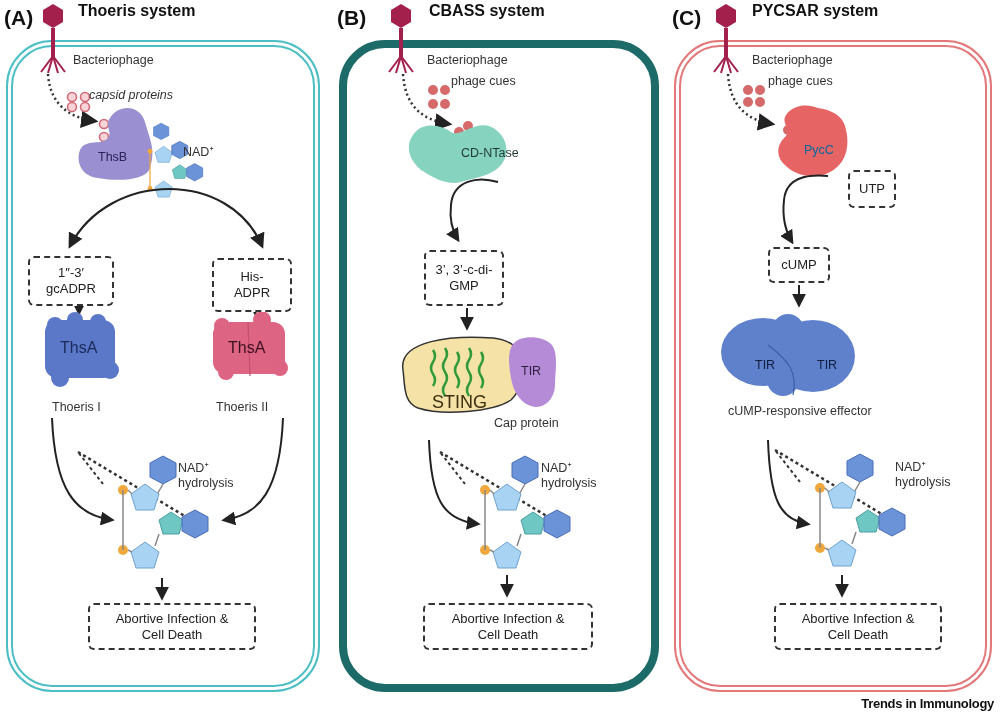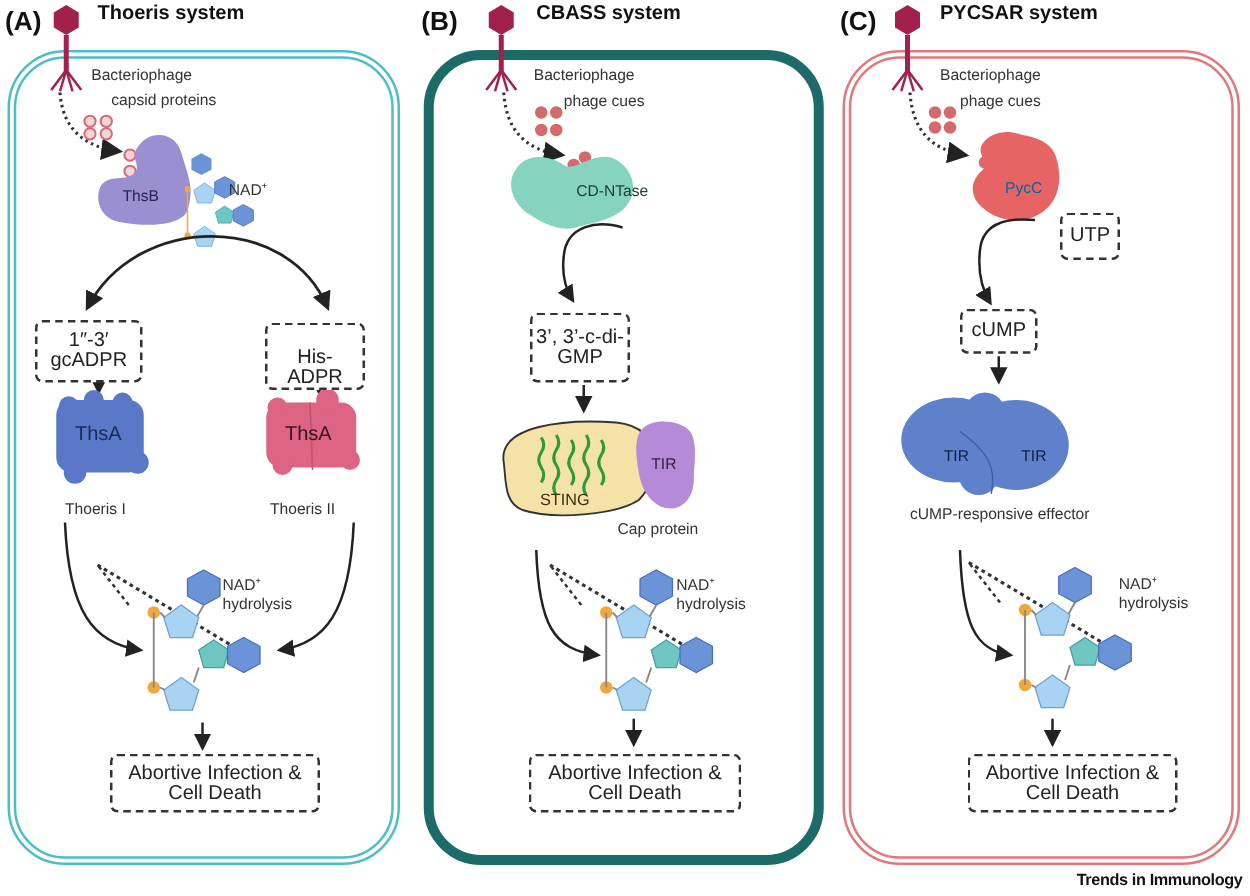--- a/index.html
+++ b/index.html
@@ -4,21 +4,21 @@
 <style>
   html, body { margin:0; padding:0; }
   body { width:1000px; height:717px; background:#ffffff; position:relative; overflow:hidden;
          font-family:"Liberation Sans", sans-serif; color:#222; }
   .panel { position:absolute; top:0; width:330px; height:700px; }
   .label { position:absolute; font-weight:bold; font-size:21px; color:#111; top:6px; left:4px; }
   .title { position:absolute; font-weight:bold; font-size:16px; color:#111; top:2px; }
   .cell { position:absolute; box-sizing:border-box; border-radius:46px; background:#fff; }
   .txt { position:absolute; font-size:12.5px; color:#333; white-space:nowrap; }
   .box { position:absolute; border:2px dashed #333; border-radius:6px; text-align:center;
-         font-size:16px; line-height:16px; color:#222; box-sizing:border-box; display:flex;
+         font-size:13px; line-height:16px; color:#222; box-sizing:border-box; display:flex;
          align-items:center; justify-content:center; background:#fff; }
   .box span { display:block; }
   svg.layer { position:absolute; left:0; top:0; overflow:visible; }
   .footer { position:absolute; right:6px; bottom:6px; font-weight:bold; font-size:13px; color:#111; letter-spacing:-0.3px; }
 </style>
 </head>
 <body>
 
 <svg width="0" height="0" style="position:absolute">
   <defs>
@@ -99,30 +99,30 @@
         <circle cx="226" cy="372" r="8" fill="#dd6482"></circle>
       <line x1="248" y1="322" x2="250" y2="376" stroke="#c2506e" stroke-width="1.2"></line>
     </g>
     <path d="M52,418 C55,490 75,515 112,520" fill="none" stroke="#222" stroke-width="2" marker-end="url(#ah)"></path>
     <path d="M283,418 C280,490 260,515 224,520" fill="none" stroke="#222" stroke-width="2" marker-end="url(#ah)"></path>
     <use href="#nadmol" x="113" y="490"></use>
     <line x1="162" y1="578" x2="162" y2="598" stroke="#222" stroke-width="2" marker-end="url(#ah)"></line>
   </svg>
 
   <div class="txt" style="left:73px; top:53px;">Bacteriophage</div>
-  <div class="txt" style="left:89px; top:73px;">capsid proteins</div>
+  <div class="txt" style="left:89px; top:88px;font-style:italic;">capsid proteins</div>
   <div class="txt" style="left:98px; top:150px; color:#2b2158;">ThsB</div>
   <div class="txt" style="left:183px; top:143px;">NAD⁺</div>
   <div class="box" style="left:28px; top:256px; width:86px; height:50px;">
     <div>
         <span>1″-3′</span>
         <span>gcADPR</span>
       </div>
   </div>
-  <div class="box" style="left:212px; top:258px; width:80px; height:54px;align-items:flex-end;">
+  <div class="box" style="left:212px; top:258px; width:80px; height:54px;">
     <div>
         <span>His-</span>
         <span>ADPR</span>
       </div>
   </div>
   <div class="txt" style="left:60px; top:339px; font-size:16px; color:#1a2a5a;">ThsA</div>
   <div class="txt" style="left:52px; top:400px;">Thoeris I</div>
   <div class="txt" style="left:228px; top:339px; font-size:16px; color:#3a1020;">ThsA</div>
   <div class="txt" style="left:216px; top:400px;">Thoeris II</div>
   <div class="txt" style="left:178px; top:461px; line-height:15px;">
@@ -172,21 +172,21 @@
 
   <div class="txt" style="left:94px; top:53px;">Bacteriophage</div>
   <div class="txt" style="left:118px; top:74px;">phage cues</div>
   <div class="txt" style="left:84px; top:146px; color:#1f3a33;margin-left:44px;">CD-NTase</div>
   <div class="box" style="left:91px; top:250px; width:80px; height:56px;">
     <div>
         <span>3’, 3’-c-di-</span>
         <span>GMP</span>
       </div>
   </div>
-  <div class="txt" style="left:99px; top:392px; font-size:13px; color:#3b2f10;">STING</div>
+  <div class="txt" style="left:99px; top:392px; font-size:18px; color:#3b2f10;">STING</div>
   <div class="txt" style="left:188px; top:364px; color:#2b1f3b;">TIR</div>
   <div class="txt" style="left:117px; top:416px;margin-left:44px;">Cap protein</div>
   <div class="txt" style="left:208px; top:461px; line-height:15px;">
     <div>NAD⁺</div>
     <div>hydrolysis</div>
   </div>
   <div class="box" style="left:90px; top:603px; width:170px; height:47px;">
     <div>
         <span>Abortive Infection &amp;</span>
         <span>Cell Death</span>

